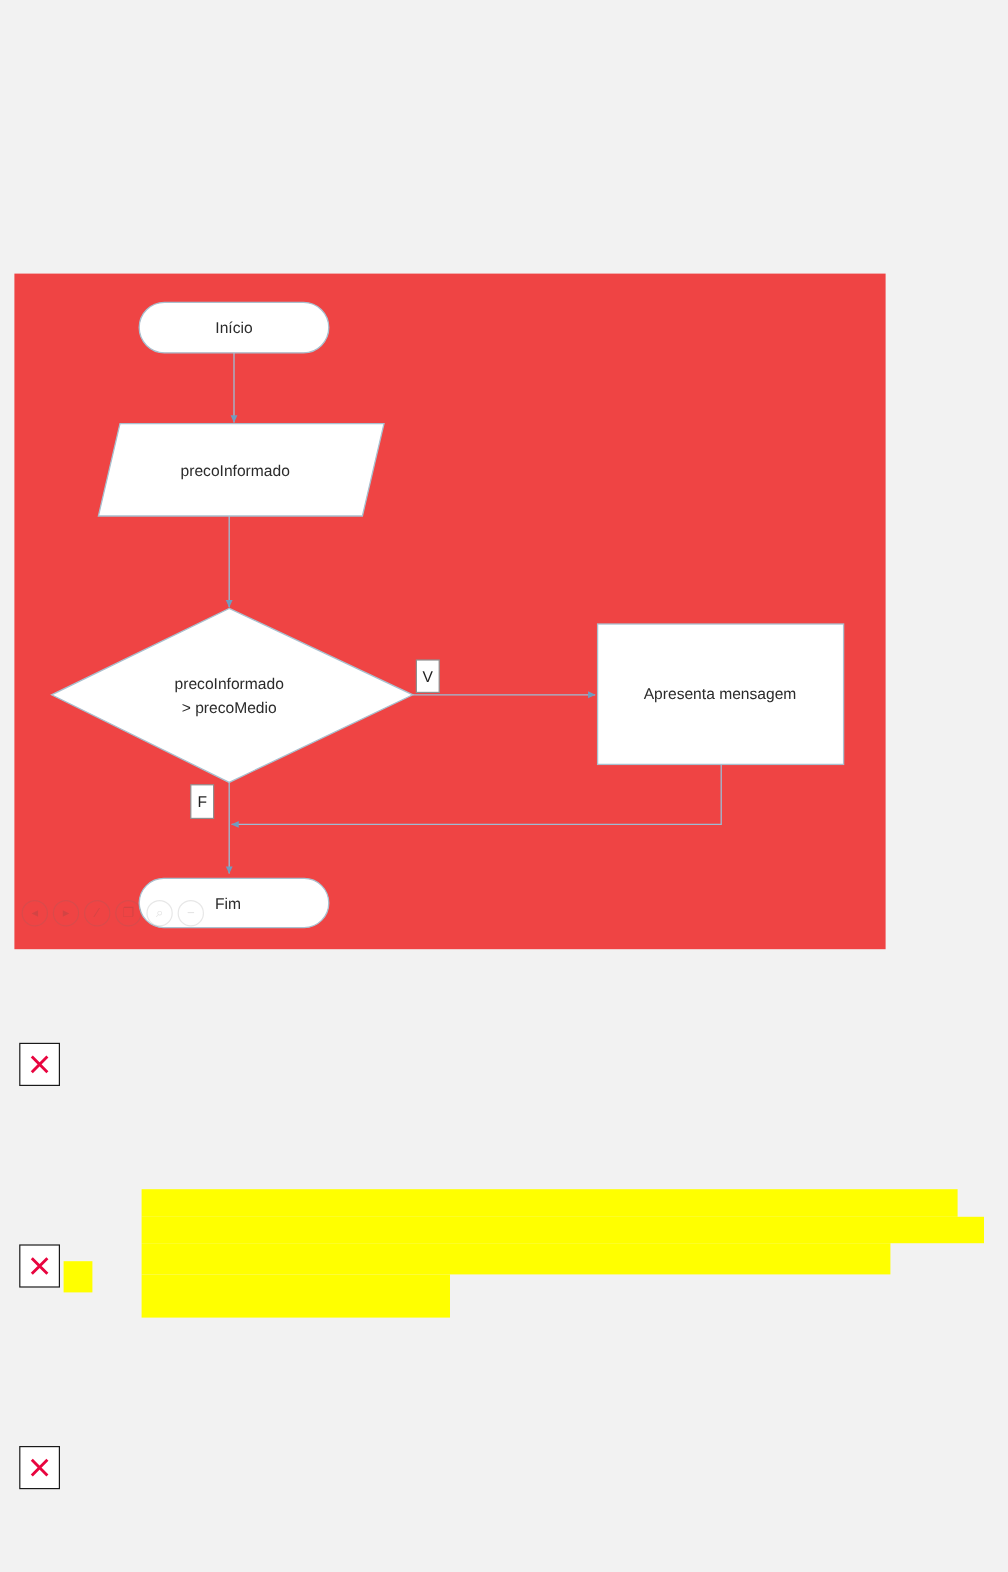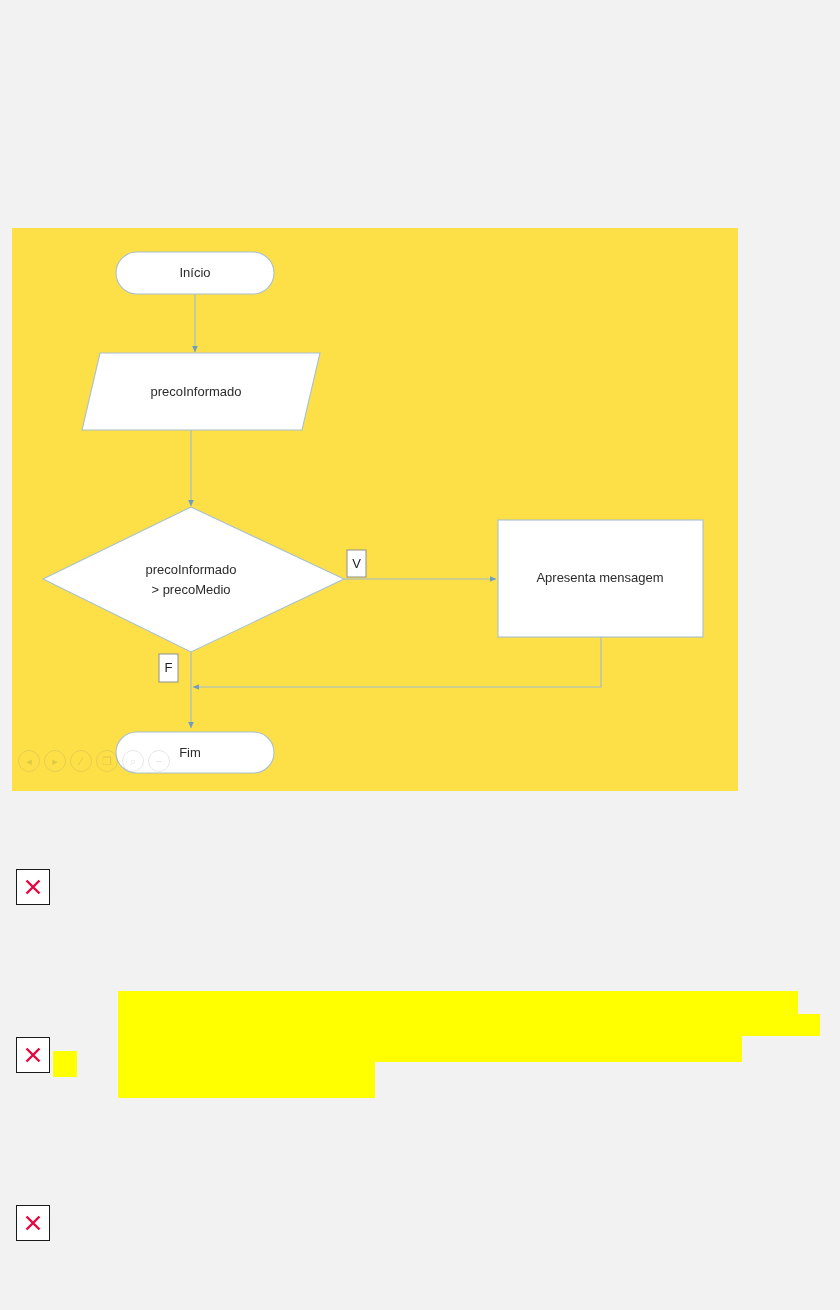--- a/index.html
+++ b/index.html
@@ -16,21 +16,21 @@
     overflow: hidden;
   }
 
   
   #diagram-canvas {
     position: absolute;
     left: 12px;
     top: 228px;
     width: 726px;
     height: 563px;
-    background: #fde047;
+    background: #ef4444;
   }
   #flow-svg {
     position: absolute;
     left: 0;
     top: 0;
     width: 726px;
     height: 563px;
     display: block;
   }
 

